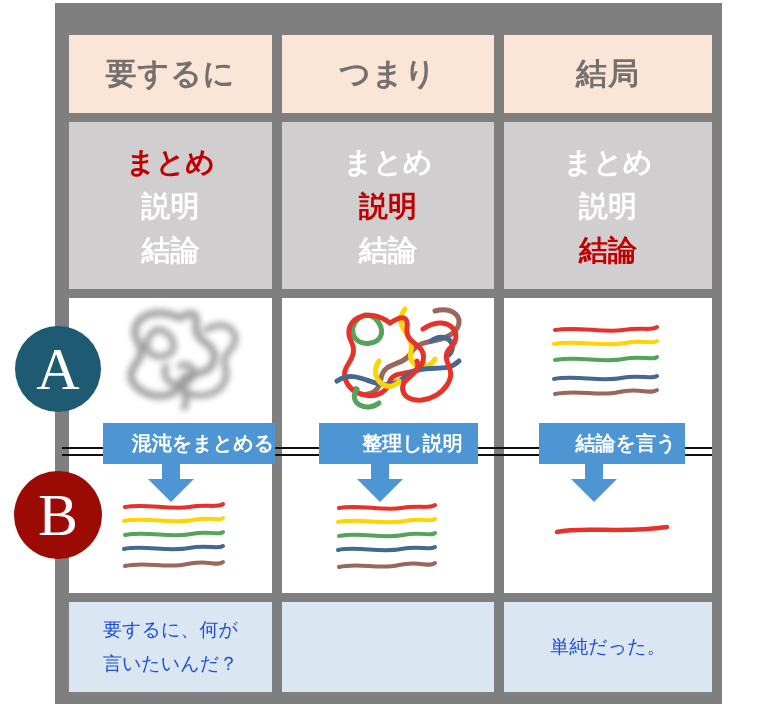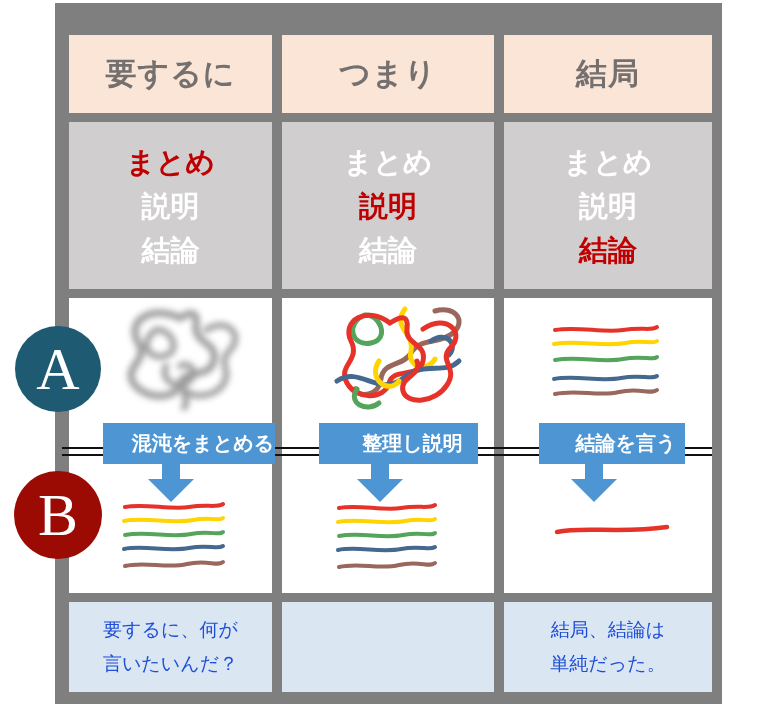--- a/index.html
+++ b/index.html
@@ -154,21 +154,20 @@
       <div>要するに、何が</div>
       <div>言いたいんだ？</div>
     </div>
   </div>
   <div class="cell bluebg">
     <div class="ex">
     </div>
   </div>
   <div class="cell bluebg">
     <div class="ex">
-      <div>結局、結論は</div>
       <div>単純だった。</div>
     </div>
   </div>
 </div>
 
 <div class="dline"></div>
 
 <div class="alabel" style="left: 103px; width: 144px; background-color: rgb(77, 150, 211);">混沌をまとめる</div>
 <div class="alabel" style="left: 319px; width: 131px; background-color: rgb(77, 150, 211);">整理し説明</div>
 <div class="alabel" style="left: 539px; width: 118px; background-color: rgb(77, 150, 211);">結論を言う</div>

